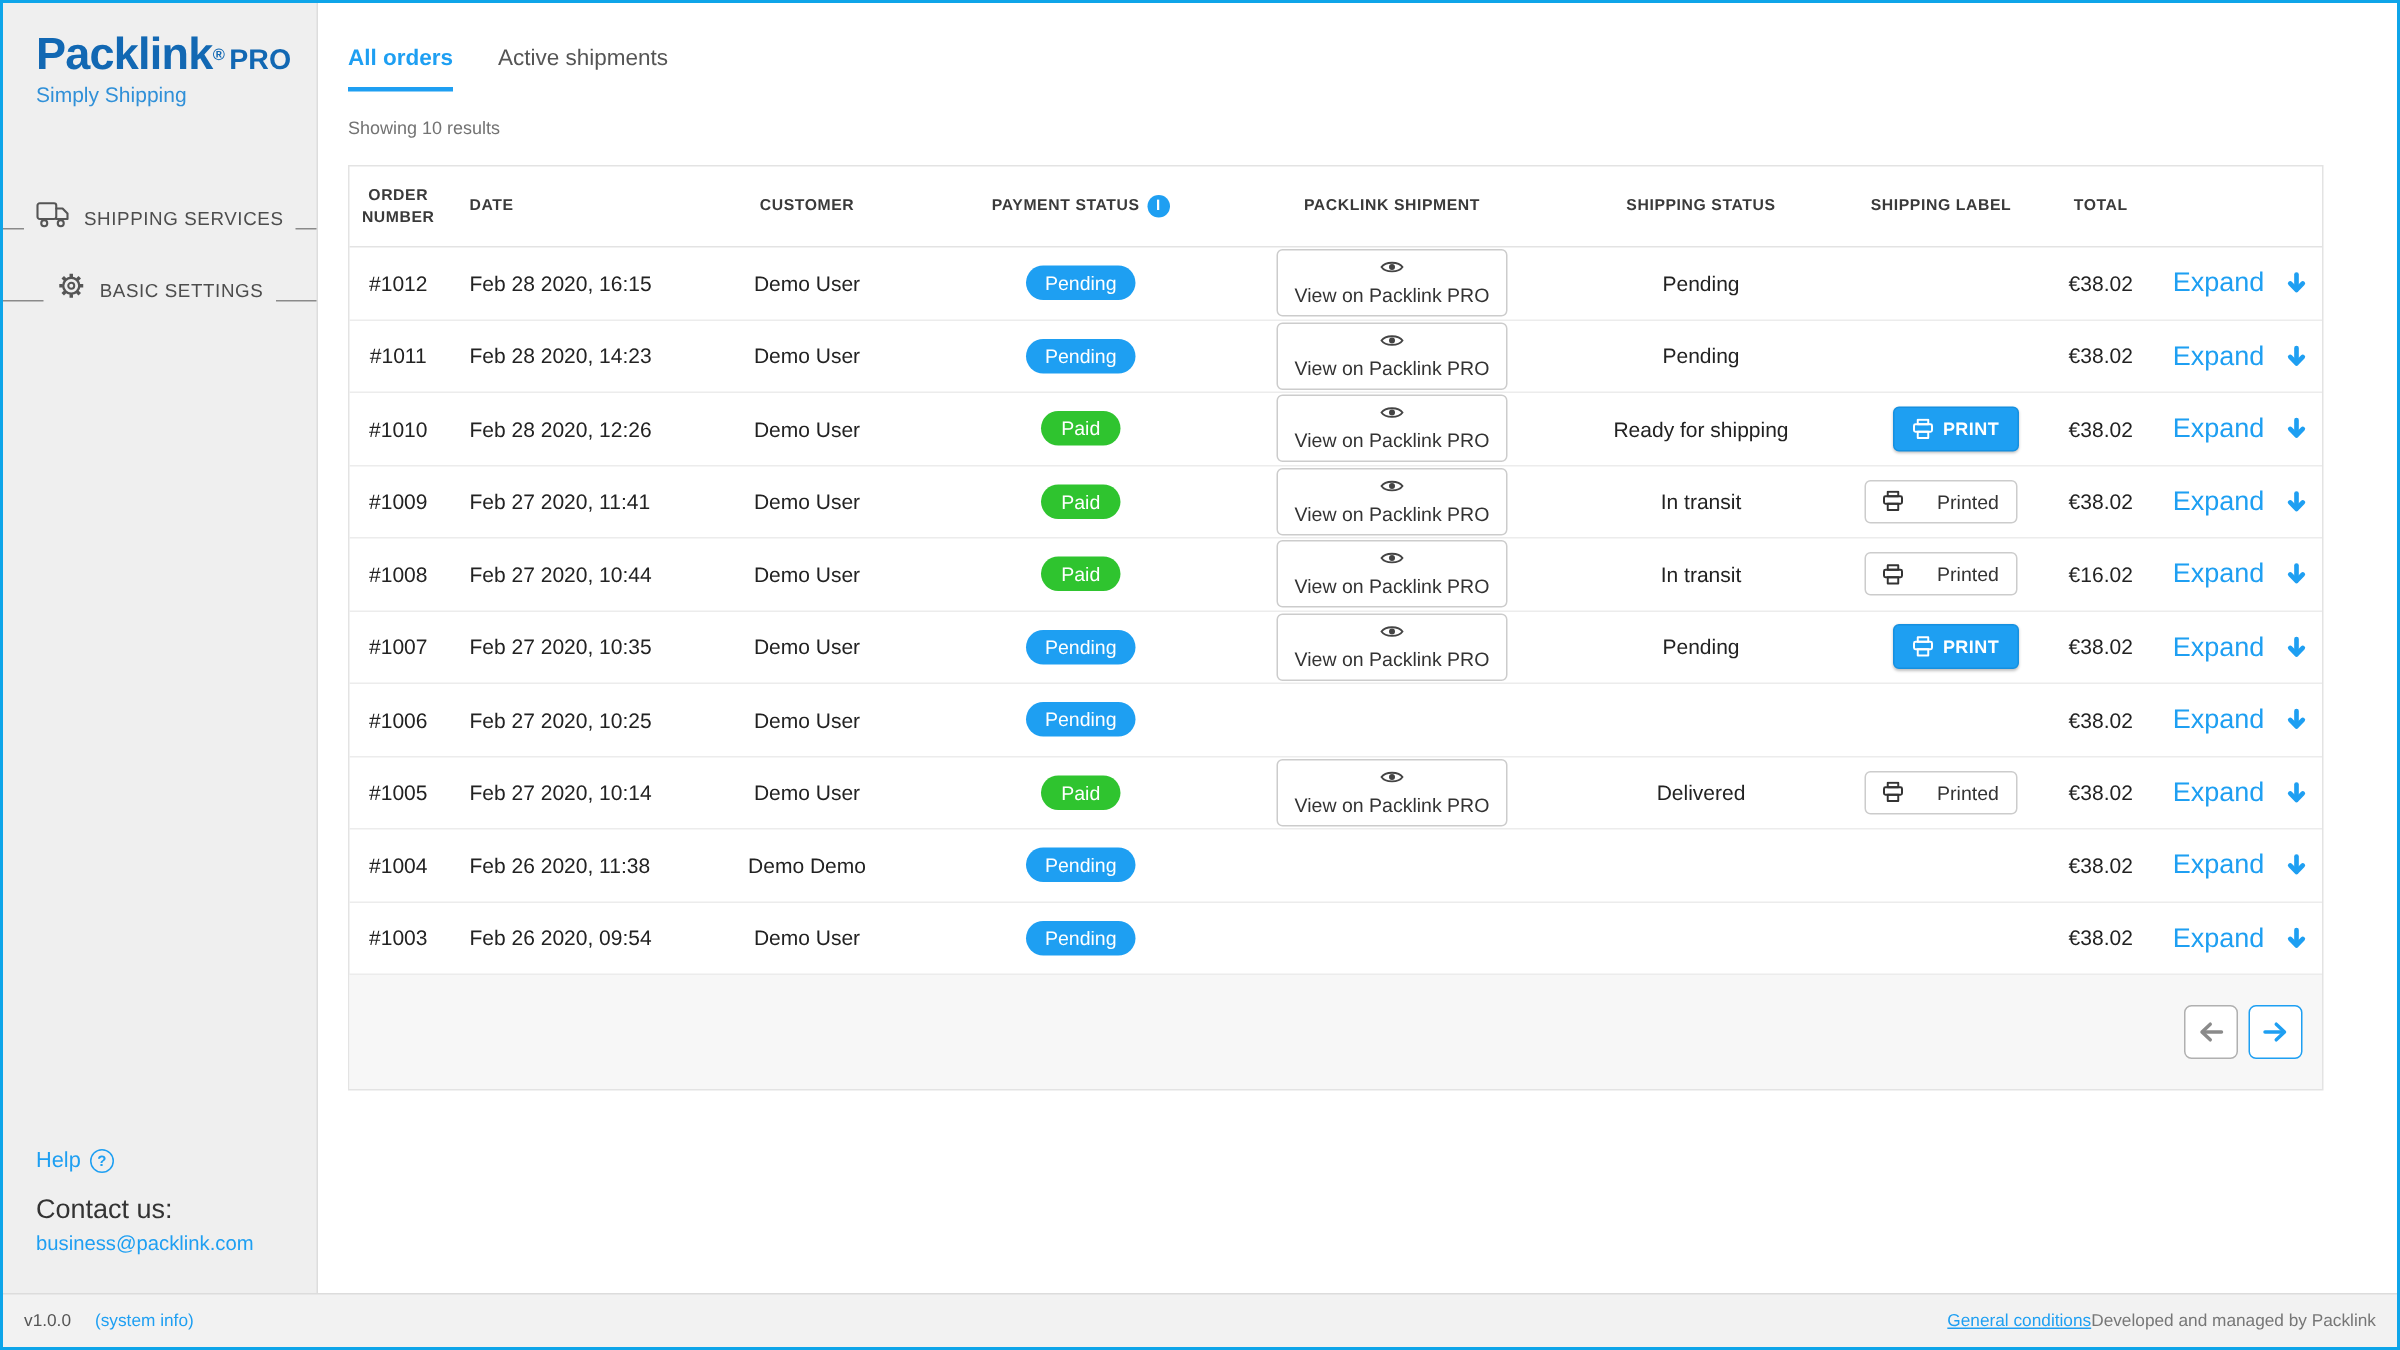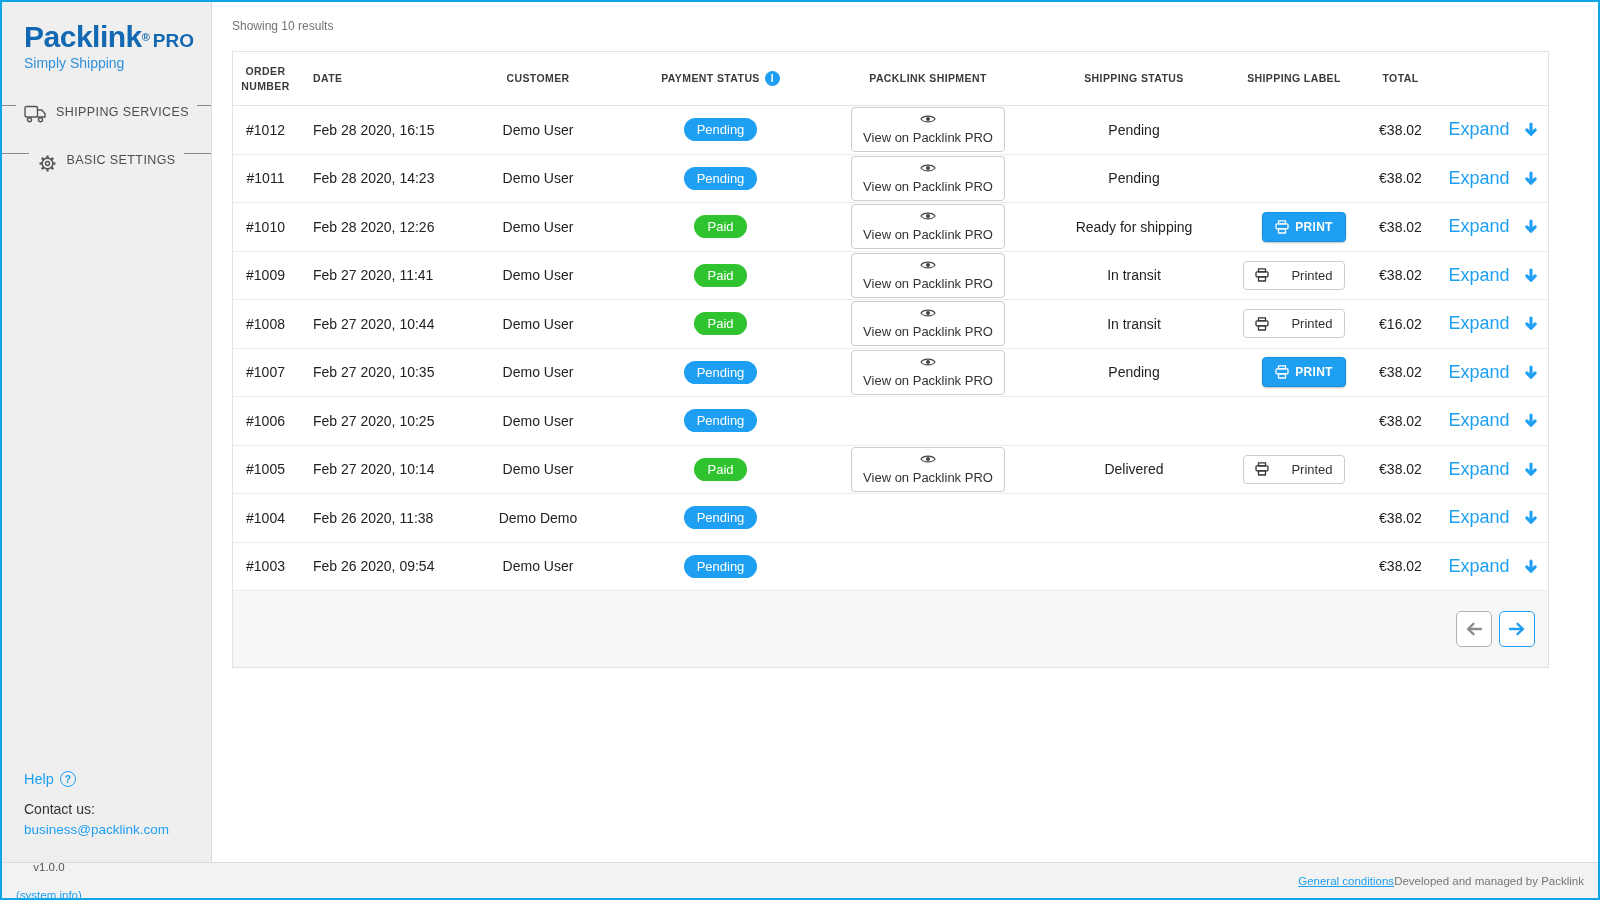--- a/index.html
+++ b/index.html
@@ -25,35 +25,35 @@
     display:flex; flex-direction:column;
   }
   .logo-block { padding:20px 0 0 22px; }
   .brand-line { color:#1268b3; line-height:1; white-space:nowrap; }
   .brand { font-size:30px; font-weight:bold; letter-spacing:-0.5px; }
   .brand-reg { font-size:11px; vertical-align:super; font-weight:bold; }
   .brand-pro { font-size:19px; font-weight:bold; margin-left:3px; }
   .tagline { color:#3090d8; font-size:14px; margin-top:3px; }
 
   .nav { margin-top:34px; }
-  .nav-item { display:flex; align-items:flex-start; height:48px; font-size:12.5px; letter-spacing:0.4px; color:#4d4d4d; cursor:pointer; }
+  .nav-item { display:flex; align-items:flex-end; height:48px; font-size:12.5px; letter-spacing:0.4px; color:#4d4d4d; cursor:pointer; }
   .nav-line { flex:1; height:1px; background:#8a8a8a; min-width:6px; }
   .nav-item .icon-holder { margin:0 8px 0 8px; display:flex; align-items:center; }
   .nav-item .nav-label { margin-right:8px; white-space:nowrap; }
   .nav-item.active { color:#1e9ff2; }
   .nav-item.active .nav-line { background:#1e9ff2; transform:translateY(8px); }
 
   .sidebar-bottom { margin-top:auto; padding:0 12px 24px 22px; }
   .help-row { display:flex; align-items:center; gap:6px; color:#1e9ff2; font-size:14.5px; margin-bottom:14px; cursor:pointer; }
   .help-circle {
     width:16px; height:16px; border:1.5px solid #1e9ff2; border-radius:50%;
     color:#1e9ff2; font-size:10px; font-weight:bold;
     display:inline-flex; align-items:center; justify-content:center;
   }
-  .contact-label { color:#333; font-size:14px; margin-bottom:3px; }
+  .contact-label { color:#333; font-size:18px; margin-bottom:3px; }
   .contact-email { color:#1e9ff2; font-size:13.5px; text-decoration:none; cursor:pointer; }
 
   
   .main { flex:1; background:#fff; padding:0 48px 0 20px; min-width:0; }
   .tabs { display:flex; gap:30px; padding-top:28px; }
   .tab { font-size:15px; color:#555; padding-bottom:11px; cursor:pointer; border-bottom:3px solid transparent; }
   .tab.active { color:#1e9ff2; font-weight:bold; border-bottom-color:#1e9ff2; }
   .results { font-size:12px; color:#737373; margin-top:17px; }
 
   .table { margin-top:18px; border:1px solid #e3e3e3; width:1317px; }
@@ -117,21 +117,21 @@
   .page-btn.prev { border:1px solid #b0b0b0; color:#8a8a8a; }
   .page-btn.next { border:1px solid #1e9ff2; color:#1e9ff2; }
 
   
   .footer {
     height:36px; flex:0 0 36px;
     background:#f2f2f2; border-top:1px solid #dcdcdc;
     display:flex; align-items:center; justify-content:space-between;
     padding:0 14px; font-size:11.5px; color:#555;
   }
-  .footer-left { display:flex; gap:16px; align-items:center;flex-direction:column; }
+  .footer-left { display:flex; gap:16px; align-items:center; }
   .sysinfo-link { color:#1e9ff2; text-decoration:none; cursor:pointer; }
   .footer-right { display:flex; align-items:center; }
   .conditions-link { color:#1e9ff2; text-decoration:underline; cursor:pointer; }
   .credits { color:#777; }
 </style>
 </head>
 <body>
 
 <div class="app">
   <div class="content">
@@ -187,20 +187,24 @@
         <div class="help-row">
           <span>Help</span>
           <span class="help-circle">?</span>
         </div>
         <div class="contact-label">Contact us:</div>
         <a class="contact-email">business@packlink.com</a>
       </div>
     </div>
 
     <div class="main">
+      <div class="tabs">
+        <div class="tab active">All orders</div>
+        <div class="tab">Active shipments</div>
+      </div>
 
       <div class="results">Showing 10 results</div>
 
       <div class="table">
         <div class="grid-row thead">
           <div class="th">Order Number</div>
           <div class="th left">Date</div>
           <div class="th">Customer</div>
           <div class="th th-payment">
             <span>Payment Status</span>

